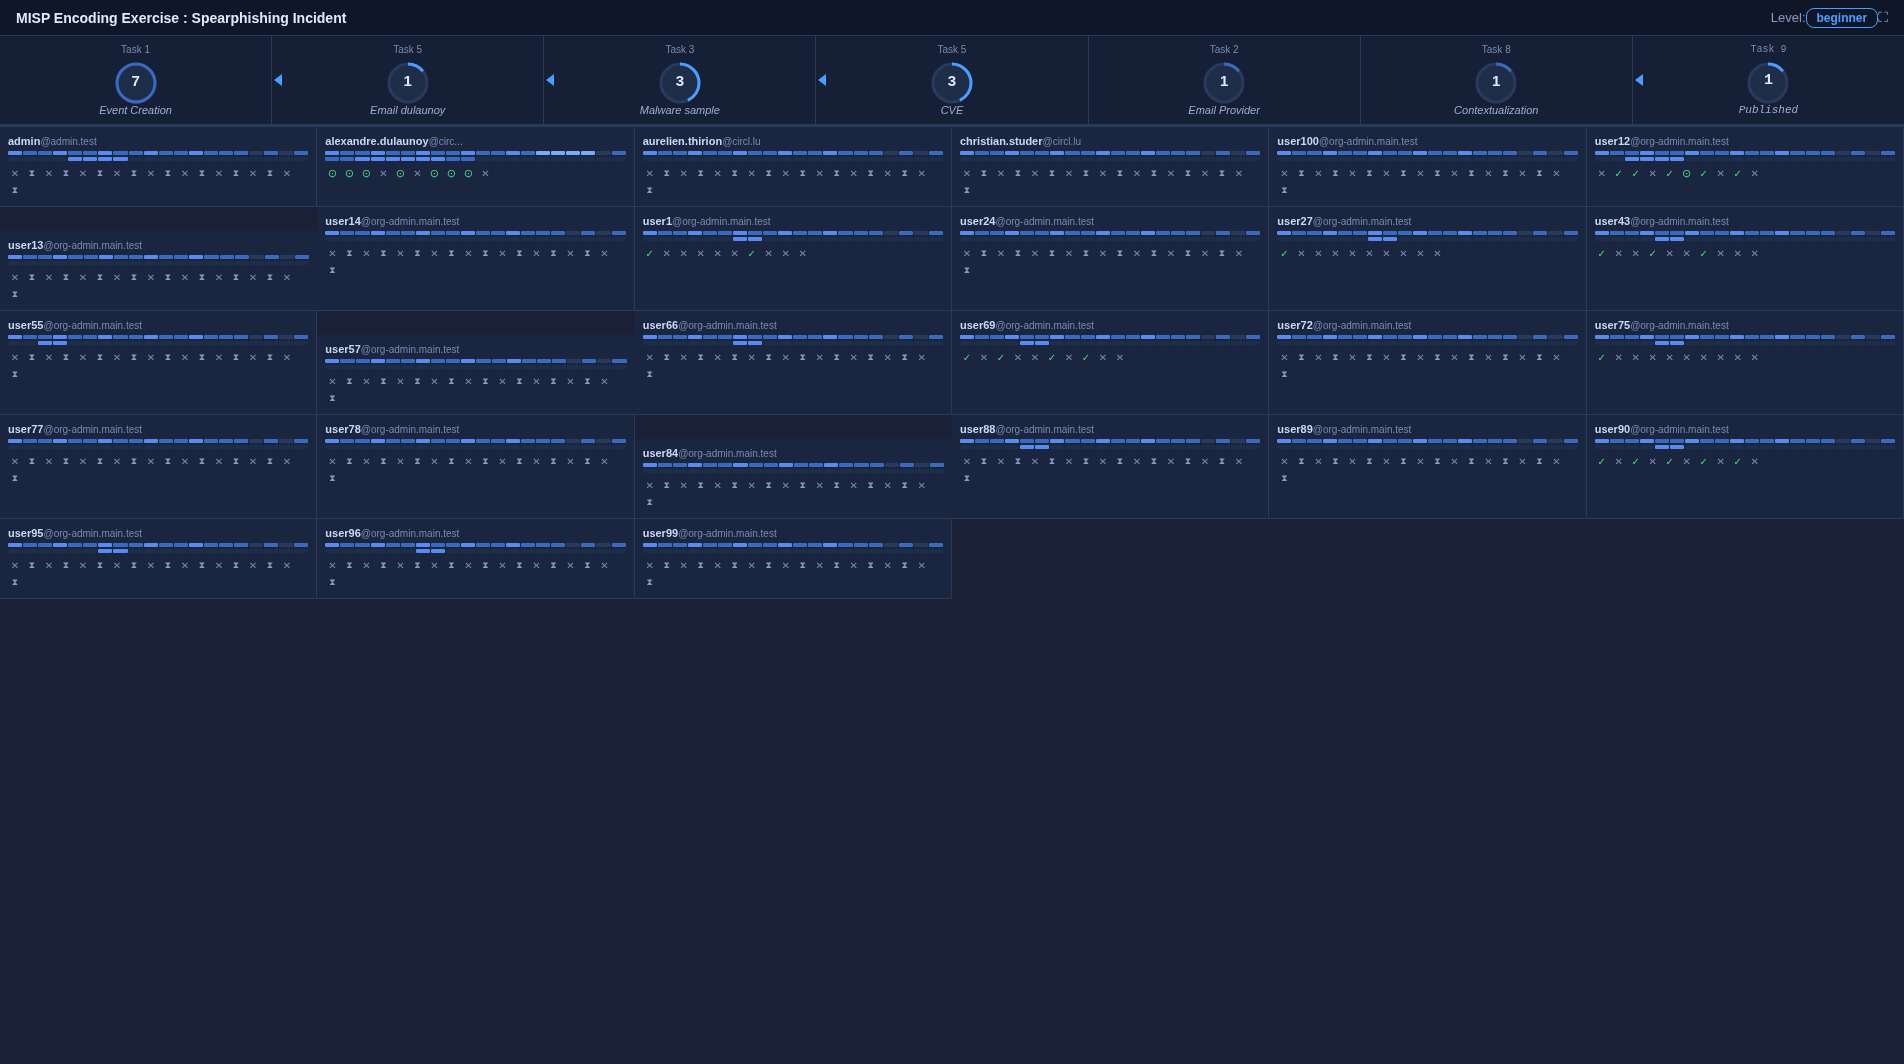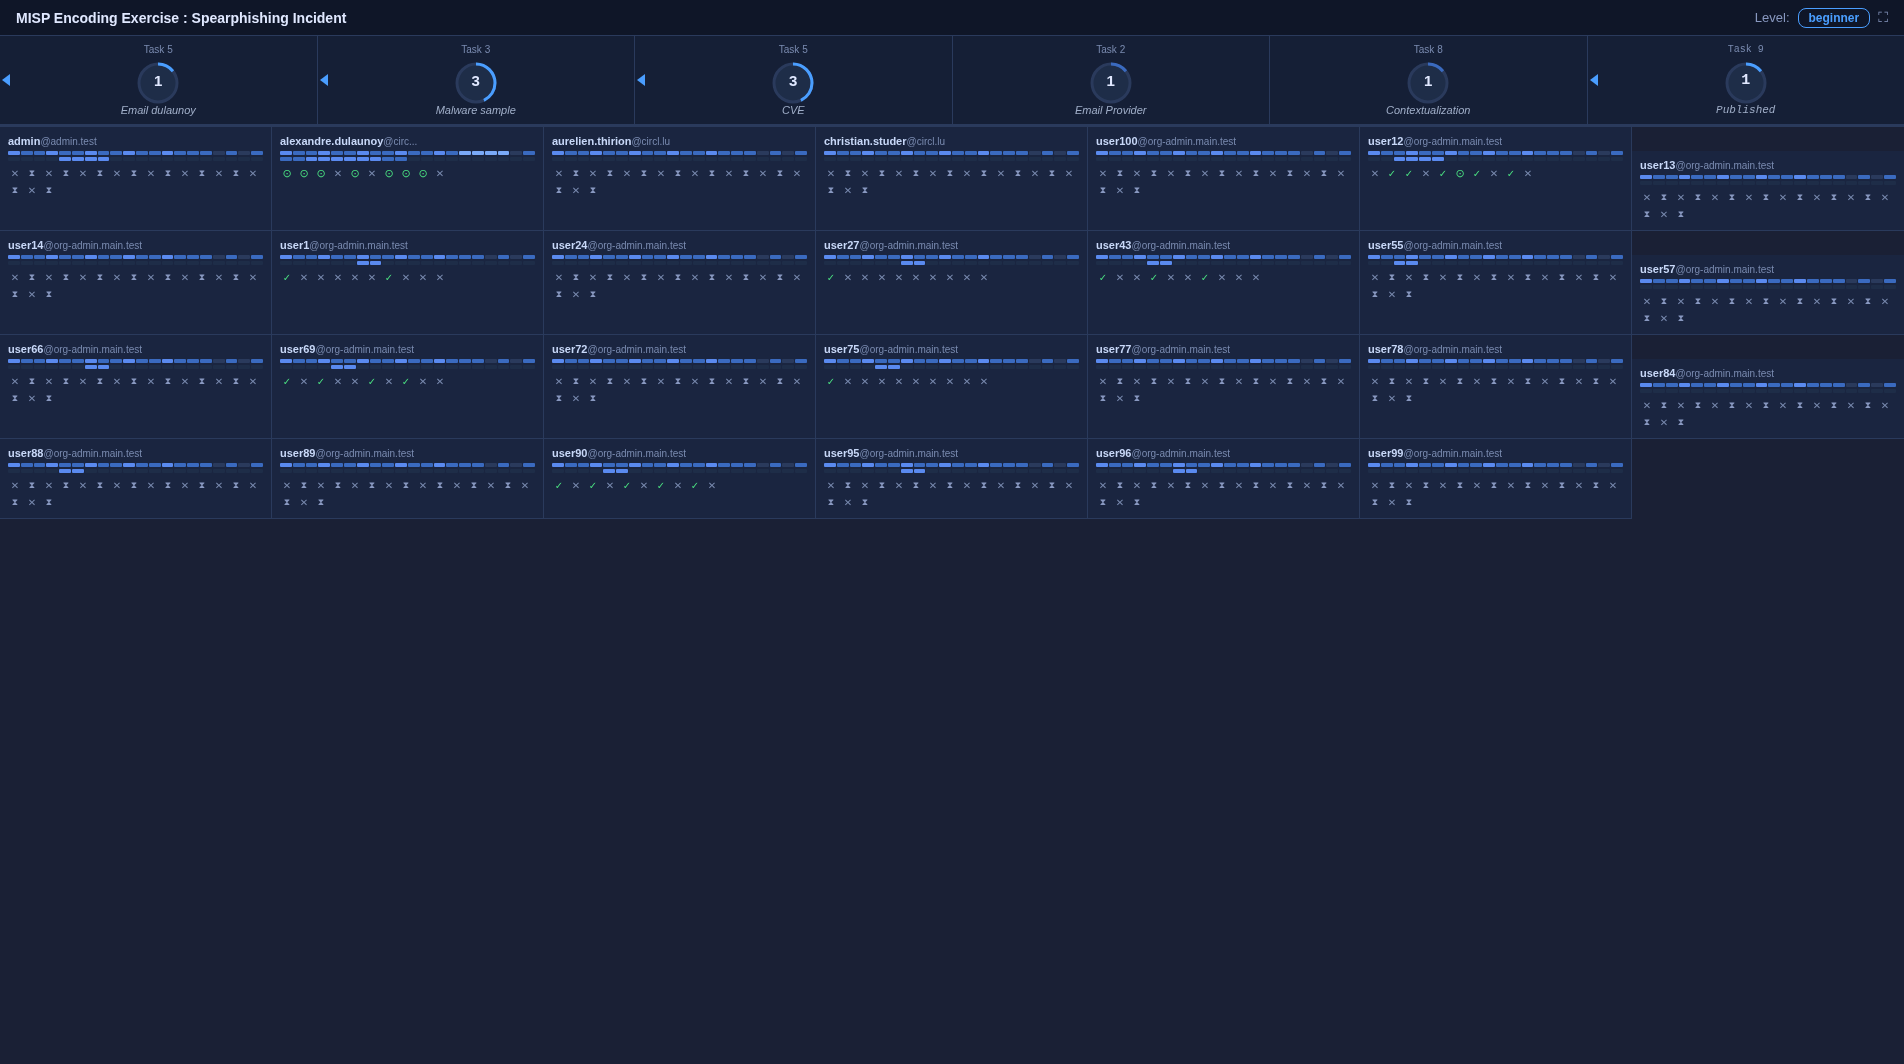--- a/index.html
+++ b/index.html
@@ -24,21 +24,20 @@
       border-bottom: 1px solid #2a3a5c;
     }
     .header-title {
       color: #e0e8ff;
       font-size: 14px;
       font-weight: 600;
     }
     .header-level {
       display: flex;
       align-items: center;
-      gap: 8px;
       font-size: 13px;
       color: #8898c0;
     }
     .level-badge {
       background: transparent;
       border: 1.5px solid #4a9eff;
       color: #4a9eff;
       padding: 2px 10px;
       border-radius: 8px;
       font-size: 12px;
@@ -101,21 +100,21 @@
       align-items: center;
       justify-content: center;
       font-size: 15px;
       font-weight: 700;
       color: #e0e8ff;
     }
 
     
     .main-grid {
       display: grid;
-      grid-template-columns: repeat(7, 1fr);
+      grid-template-columns: repeat(6, 1fr);
       gap: 0;
       border-top: 1px solid #2a3a5c;
     }
 
     
     .user-card {
       background: #1a2540;
       border-right: 1px solid #2a3a5c;
       border-bottom: 1px solid #2a3a5c;
       padding: 8px 8px 6px 8px;
@@ -185,20 +184,31 @@
   <span class="header-title">MISP Encoding Exercise : Spearphishing Incident</span>
   <div class="header-level">
     <span>Level:</span>
     <span class="level-badge">beginner</span>
     <span class="expand-icon">⛶</span>
   </div>
 </div>
 
 <div class="task-bar" id="task-bar">
     <div class="task-col">
+      <div class="task-label">Task 1</div>
+      <div class="circle-container">
+        <svg width="46" height="46" viewBox="0 0 46 46" style="transform: rotate(-90deg); position: absolute; inset: 0px;">
+          <circle cx="23" cy="23" r="19" fill="#1e2d48" stroke="#2a3a5c" stroke-width="3"></circle>
+          <circle cx="23" cy="23" r="19" fill="none" stroke="#3a6abf" stroke-width="3" stroke-dasharray="119.38052083641213 0"></circle>
+        </svg>
+        <div class="circle-num">7</div>
+      </div>
+      <div class="task-sublabel">Event Creation</div>
+    </div>
+    <div class="task-col">
       <div style="position: absolute; left: 2px; top: 50%; transform: translateY(-50%); width: 0px; height: 0px; border-top: 6px solid transparent; border-bottom: 6px solid transparent; border-right: 8px solid rgb(74, 158, 255);"></div>
       <div class="task-label">Task 5</div>
       <div class="circle-container">
         <svg width="46" height="46" viewBox="0 0 46 46" style="transform: rotate(-90deg); position: absolute; inset: 0px;">
           <circle cx="23" cy="23" r="19" fill="#1e2d48" stroke="#2a3a5c" stroke-width="3"></circle>
           <circle cx="23" cy="23" r="19" fill="none" stroke="#4a9eff" stroke-width="3" stroke-dasharray="17.054360119487445 102.32616071692469"></circle>
         </svg>
         <div class="circle-num">1</div>
       </div>
       <div class="task-sublabel">Email dulaunoy</div>

